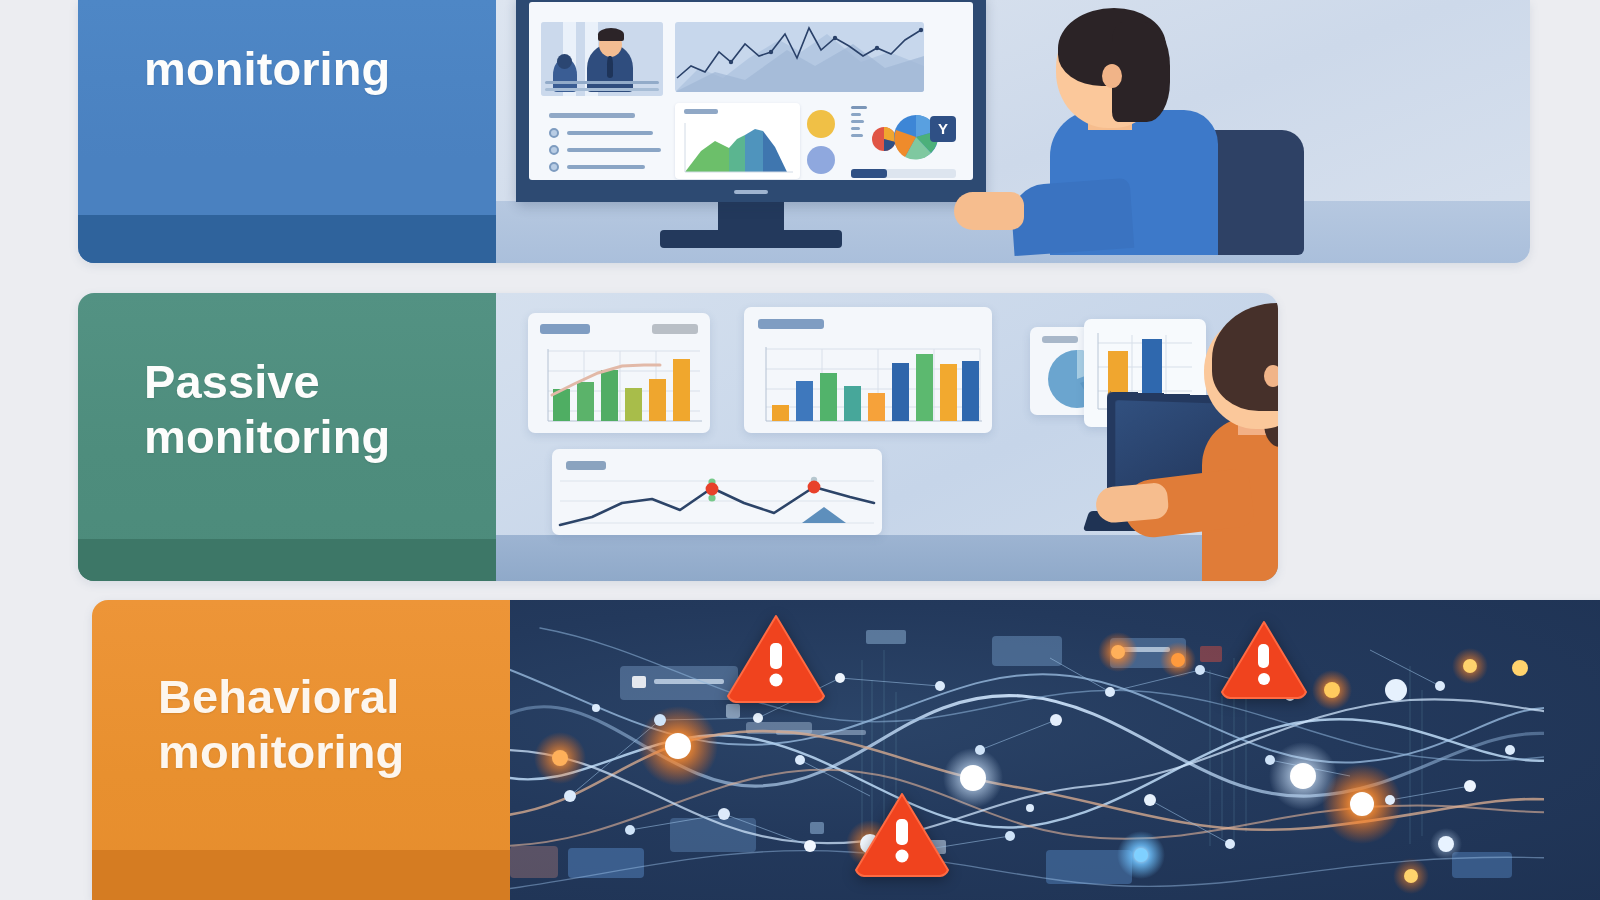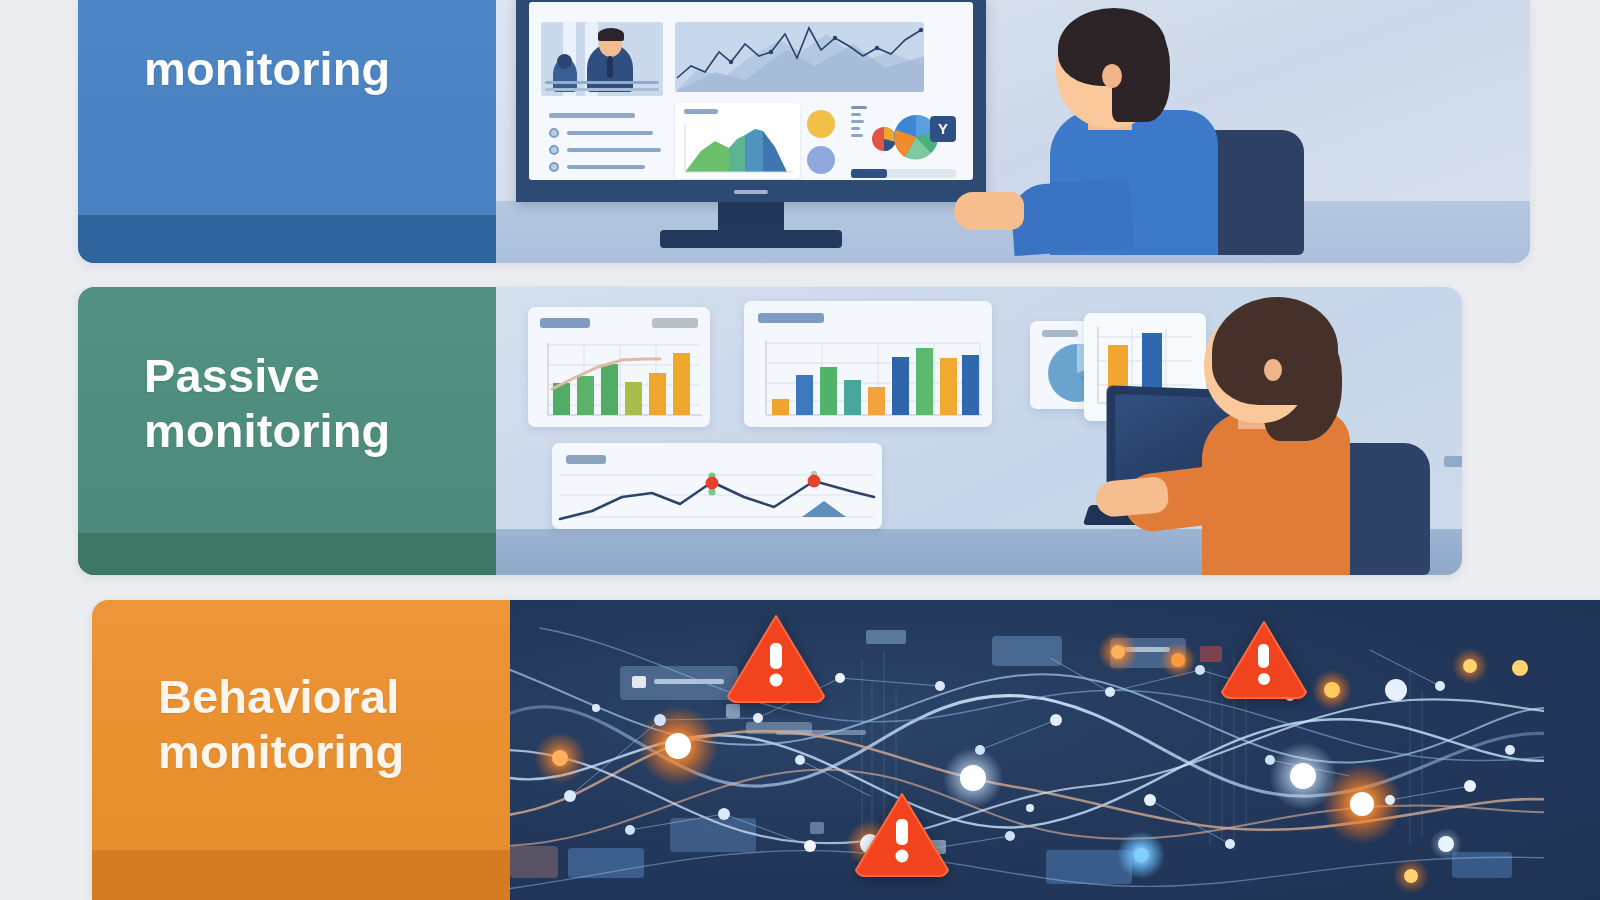--- a/index.html
+++ b/index.html
@@ -89,21 +89,21 @@
   .m-neck{position:absolute;left:72px;top:88px;width:44px;height:40px;background:#f6bd8e;}
   .m-head{position:absolute;left:40px;top:14px;width:104px;height:112px;
           background:#fbc89b;border-radius:46% 48% 44% 50%;}
   .m-hair{position:absolute;left:42px;top:6px;width:108px;height:78px;
           background:#2b2326;border-radius:54% 50% 34% 42%;}
   .m-hair2{position:absolute;left:96px;top:20px;width:58px;height:100px;background:#2b2326;
            border-radius:20% 44% 40% 10%;}
   .m-ear{position:absolute;left:86px;top:62px;width:20px;height:24px;background:#f1b488;border-radius:50%;}
 
   
-  #band2{left:78px;top:287px;width:1384px;height:288px;}
+  #band2{left:78px;top:293px;width:1200px;height:288px;}
   #band2 .label-face{background:linear-gradient(180deg,#539283 0%,#4e8d7d 55%,#4c8b7b 100%);}
   #band2 .label-base{height:42px;background:#3d7767;}
   #band2 .label-text{top:62px;font-size:47px;}
   #band2 .scene{left:418px;background:linear-gradient(155deg,#d5e0ee 0%,#c6d5e9 60%,#cfdcec 100%);}
 
   .card{position:absolute;background:#f4f7fb;border-radius:7px;
         box-shadow:0 3px 9px rgba(70,100,140,.16);}
   .card-tab{position:absolute;height:10px;border-radius:3px;}
 
   .wall-shelf{position:absolute;}

